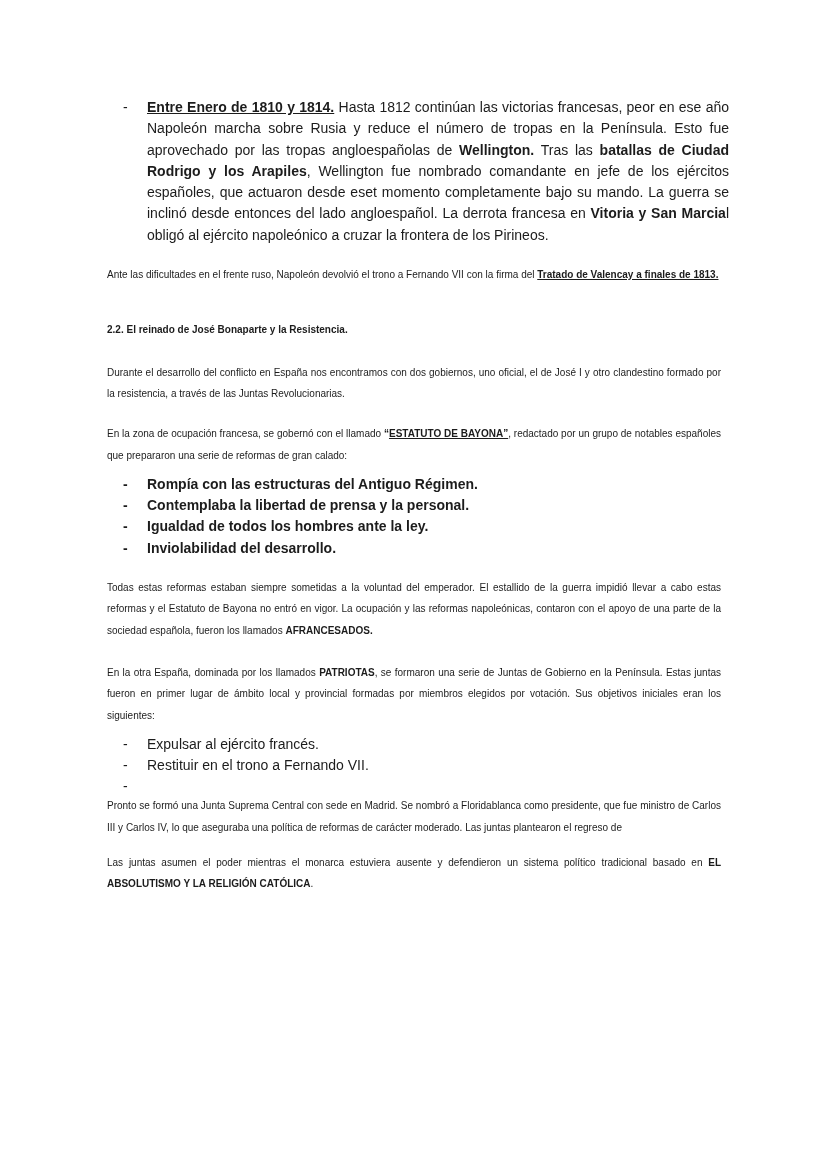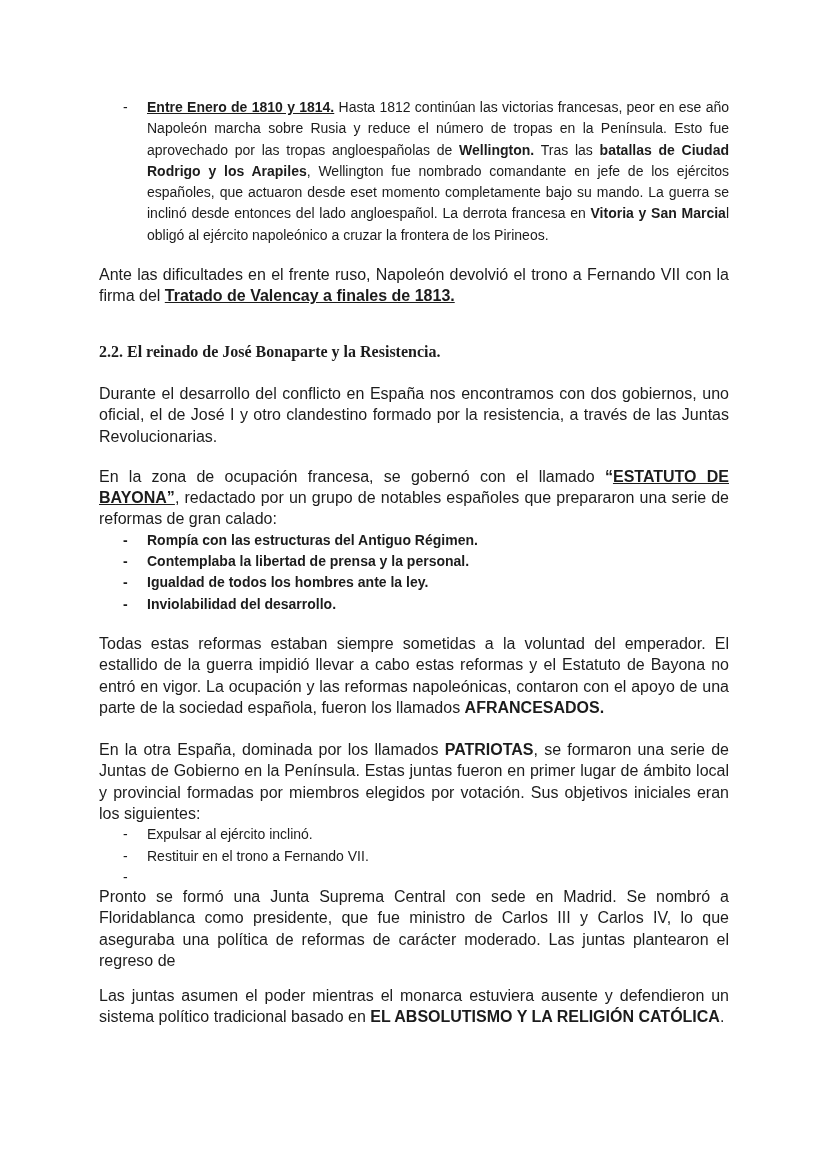--- a/index.html
+++ b/index.html
@@ -15,21 +15,21 @@
     background: #ffffff;
     box-sizing: border-box;
     padding: 97px 99px 60px 99px;
     overflow: hidden;
     font-family: "Liberation Sans", "DejaVu Sans", sans-serif;
     font-size: 14px;
     line-height: 21.3px;
     color: #1c1c1c;
     -webkit-font-smoothing: antialiased;
   }
-  p, h2 { margin: 0; padding: 0; font-size: 16px; line-height: 21.3px; }
+  p, h2 { margin: 8px; padding: 0; font-size: 10px; line-height: 21.3px; }
   h2 { font-weight: 700; }
   .justify { text-align: justify; }
   .b { font-weight: 700; }
   .u { text-decoration: underline; }
 
   
   .bullet-item {
     position: relative;
     padding-left: 48px;
     box-sizing: border-box;
@@ -41,21 +41,21 @@
     width: 20px;
   }
   .bullet-item.bold-item { font-weight: 700; }
 
   
   .mt0  { margin-top: 0; }
   .mt14 { margin-top: 14px; }
   .mt18 { margin-top: 18px; }
   .mt19 { margin-top: 19px; }
   .mt21 { margin-top: 21px; }
-  .mt34 { margin-top: 34px; font-family: Liberation Serif, serif; }
+  .mt34 { margin-top: 34px; }
 </style>
 </head>
 <body>
 
 <div class="page">
 
   <div class="bullet-item justify mt0">
     <span class="marker">-</span>
     <span><span class="b u">Entre Enero de 1810 y 1814.</span><span> Hasta 1812 continúan las victorias francesas, peor en ese año Napoleón marcha sobre Rusia y reduce el número de tropas en la Península. Esto fue aprovechado por las tropas angloespañolas de </span><span class="b">Wellington.</span><span> Tras las </span><span class="b">batallas de Ciudad Rodrigo y los Arapiles</span><span>, Wellington fue nombrado comandante en jefe de los ejércitos españoles, que actuaron desde eset momento completamente bajo su mando. La guerra se inclinó desde entonces del lado angloespañol. La derrota francesa en </span><span class="b">Vitoria y San Marcia</span><span>l obligó al ejército napoleónico a cruzar la frontera de los Pirineos.</span></span>
   </div>
@@ -88,21 +88,21 @@
   </div>
 
   <p class="justify mt18"><span>Todas estas reformas estaban siempre sometidas a la voluntad del emperador. El estallido de la guerra impidió llevar a cabo estas reformas y el Estatuto de Bayona no entró en vigor. La ocupación y las reformas napoleónicas, contaron con el apoyo de una parte de la sociedad española, fueron los llamados </span><span class="b">AFRANCESADOS.</span></p>
 
 
   <p class="justify mt21"><span>En la otra España, dominada por los llamados </span><span class="b">PATRIOTAS</span><span>, se formaron una serie de Juntas de Gobierno en la Península. Estas juntas fueron en primer lugar de ámbito local y provincial formadas por miembros elegidos por votación. Sus objetivos iniciales eran los siguientes:</span></p>
 
   <div class="mt0">
     <div class="bullet-item">
       <span class="marker">-</span>
-      <span><span>Expulsar al ejército inclinó.</span></span>
+      <span><span>Expulsar al ejército francés.</span></span>
     </div>
     <div class="bullet-item">
       <span class="marker">-</span>
       <span><span>Restituir en el trono a Fernando VII.</span></span>
     </div>
     <div class="bullet-item">
       <span class="marker">-</span>
     </div>
   </div>
 

